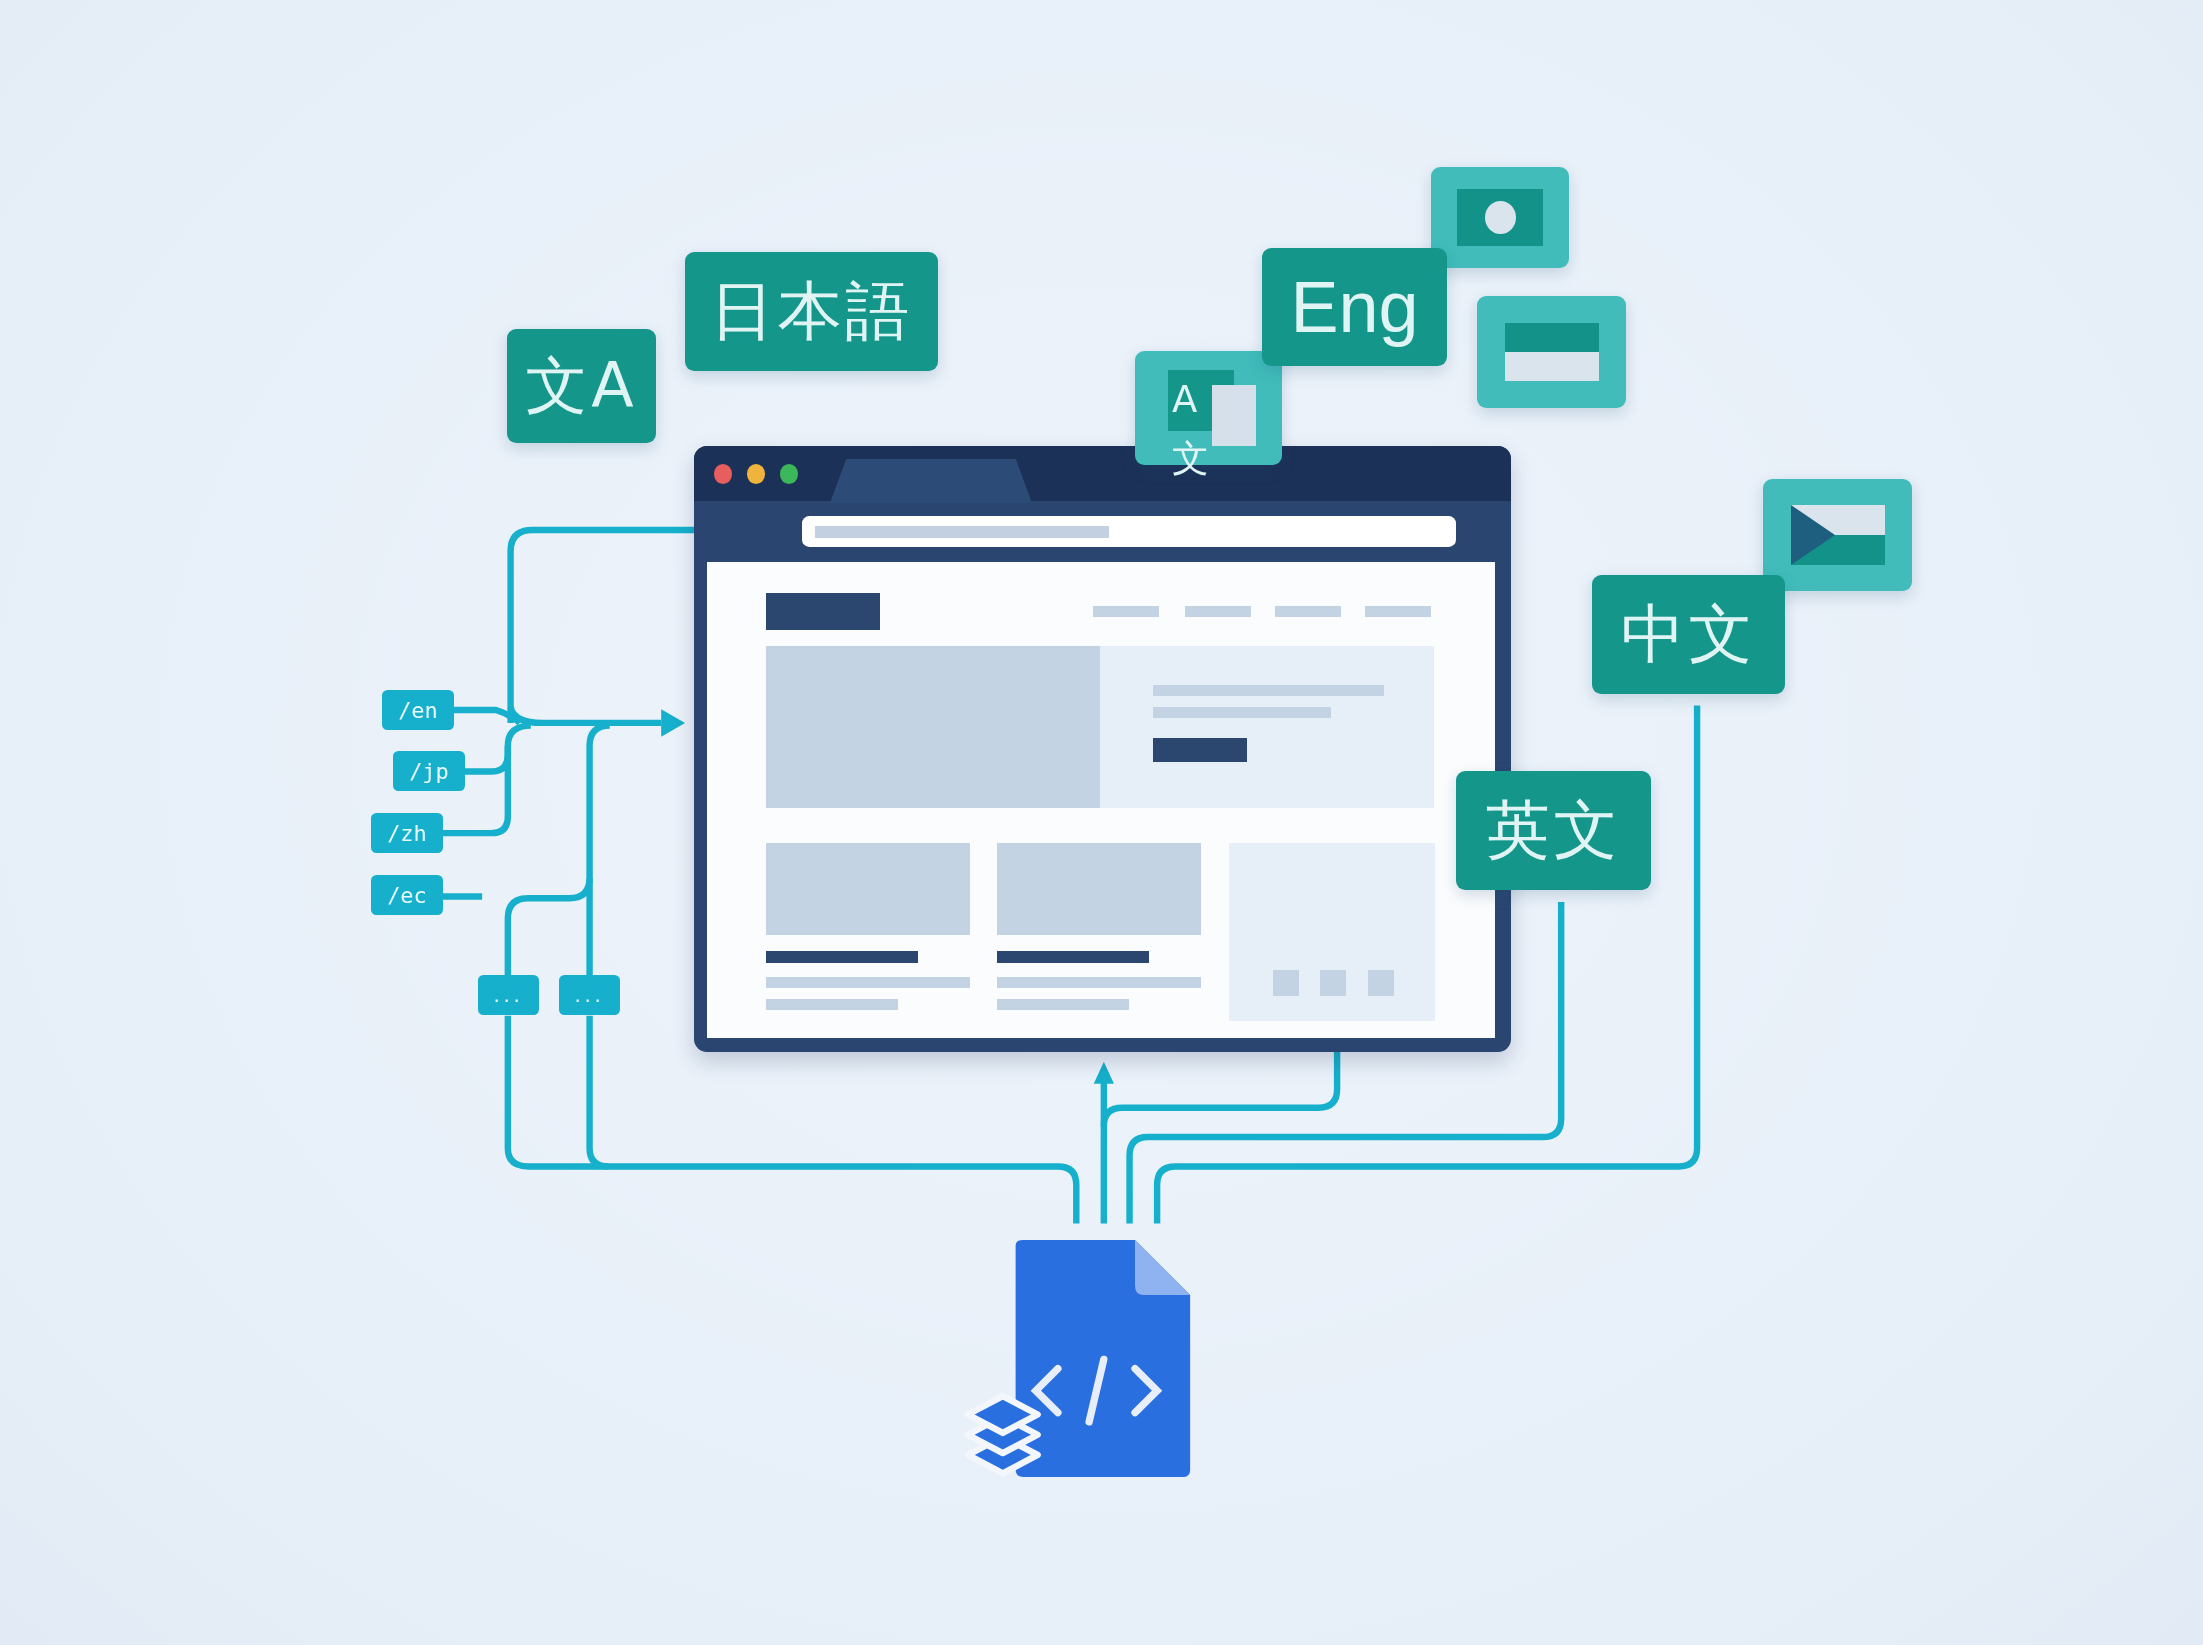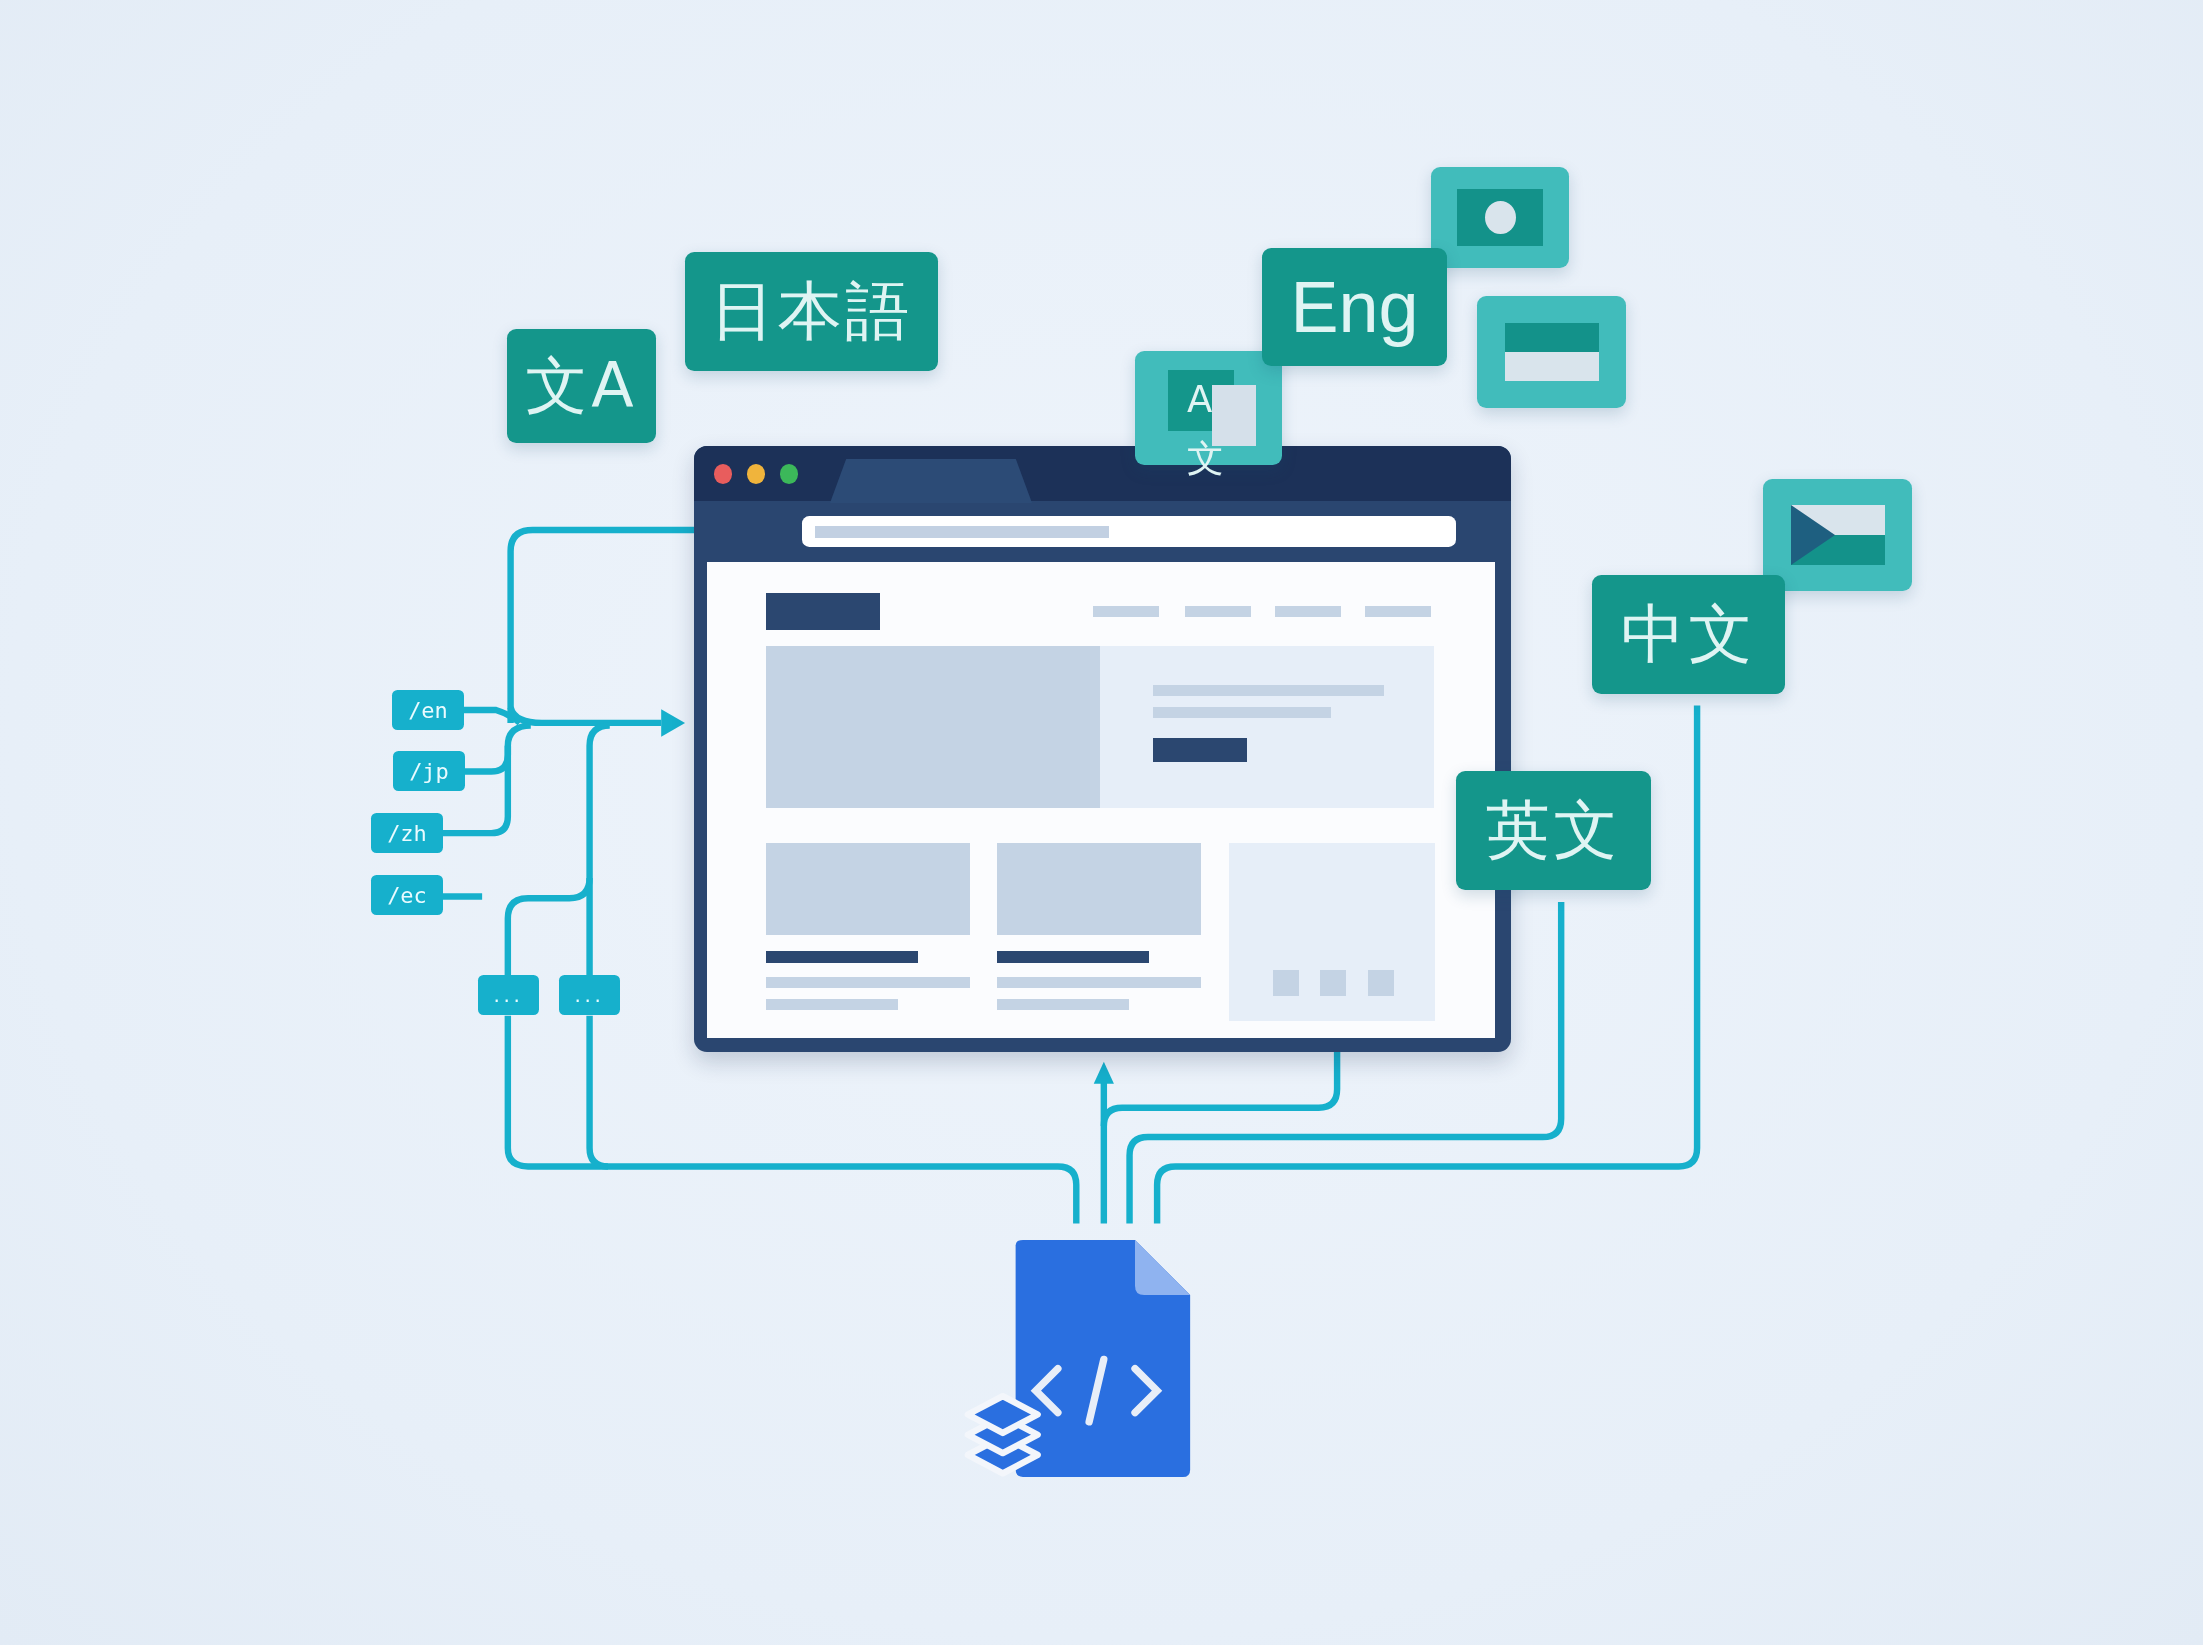--- a/index.html
+++ b/index.html
@@ -131,21 +131,21 @@
   <span class="lbl-cjk">日本語</span>
 </div>
 
 <div class="tile light" style="left:1431px;top:167px;width:138px;height:101px">
   <div style="width:86px;height:57px;background:#13928a;display:flex;align-items:center;justify-content:center">
     <div style="width:31px;height:33px;border-radius:50%;background:#d9e4ec"></div>
   </div>
 </div>
 <div class="tile light" style="left:1135px;top:351px;width:147px;height:114px">
   <div style="position:relative;width:107px;height:83px">
-    <div style="position:absolute;left:13px;top:3.7px;width:66px;height:61px;background:#14968b;color:#dff4f3;font-size:37px;padding-left:19px;box-sizing:border-box;line-height:59px">A文</div>
+    <div style="position:absolute;left:13px;top:3.7px;width:66px;height:61px;background:#14968b;color:#dff4f3;font-size:37px;padding-left:4px;box-sizing:border-box;line-height:59px">A文</div>
     <div style="position:absolute;left:57px;top:18.4px;width:44px;height:61px;background:#d5e0ea"></div>
   </div>
 </div>
 <div class="tile" style="left:1262px;top:248px;width:185px;height:118px">
   <span class="lbl-eng">Eng</span>
 </div>
 <div class="tile light" style="left:1477px;top:296px;width:149px;height:112px">
   <div style="width:94px;height:59px">
     <div style="height:29px;background:#13928a"></div>
       <div style="height:29px;background:#d9e4ec"></div>
@@ -158,21 +158,21 @@
     <div style="position:absolute;left:0;top:0;width:0;height:0;border-top:30px solid transparent;border-bottom:30px solid transparent;border-left:44px solid #1e5f80"></div>
   </div>
 </div>
 <div class="tile" style="left:1592px;top:575px;width:193px;height:119px">
   <span class="lbl-cjk">中文</span>
 </div>
 <div class="tile" style="left:1456px;top:771px;width:195px;height:119px">
   <span class="lbl-cjk">英文</span>
 </div>
 
-<div class="route" style="left:392px;top:690px">/en</div>
+<div class="route" style="left:382px;top:690px">/en</div>
 <div class="route" style="left:393px;top:751px">/jp</div>
 <div class="route" style="left:371px;top:813px">/zh</div>
 <div class="route" style="left:371px;top:875px">/ec</div>
 <div class="dots" style="left:478px;top:975px">...</div>
 <div class="dots" style="left:559px;top:975px">...</div>
 
 <svg class="abs" style="left:964px;top:1240px" width="230" height="248" viewBox="0 0 250 270">
   <path d="M 56 6 Q 56 0 64 0 L 186 0 L 246 60 L 246 250 Q 246 258 238 258 L 64 258 Q 56 258 56 250 Z" fill="#2a6fe0"></path>
   <path d="M 186 0 L 246 60 L 196 60 Q 186 60 186 50 Z" fill="#8fb3f0"></path>
   <g stroke="#e8eef8" stroke-width="8" fill="none" stroke-linecap="round">

